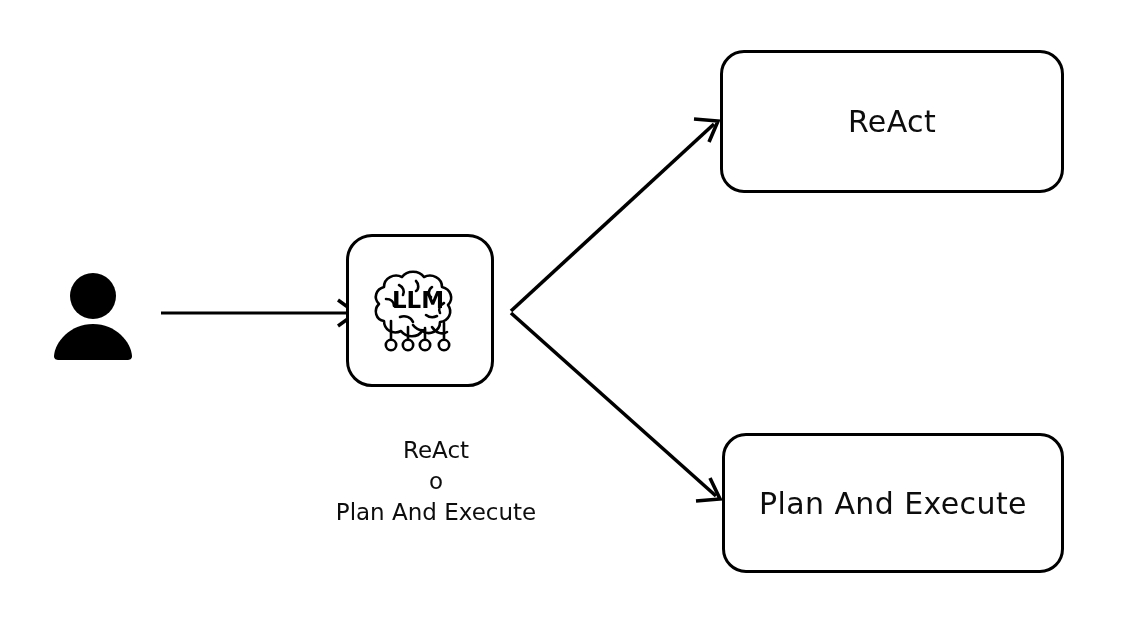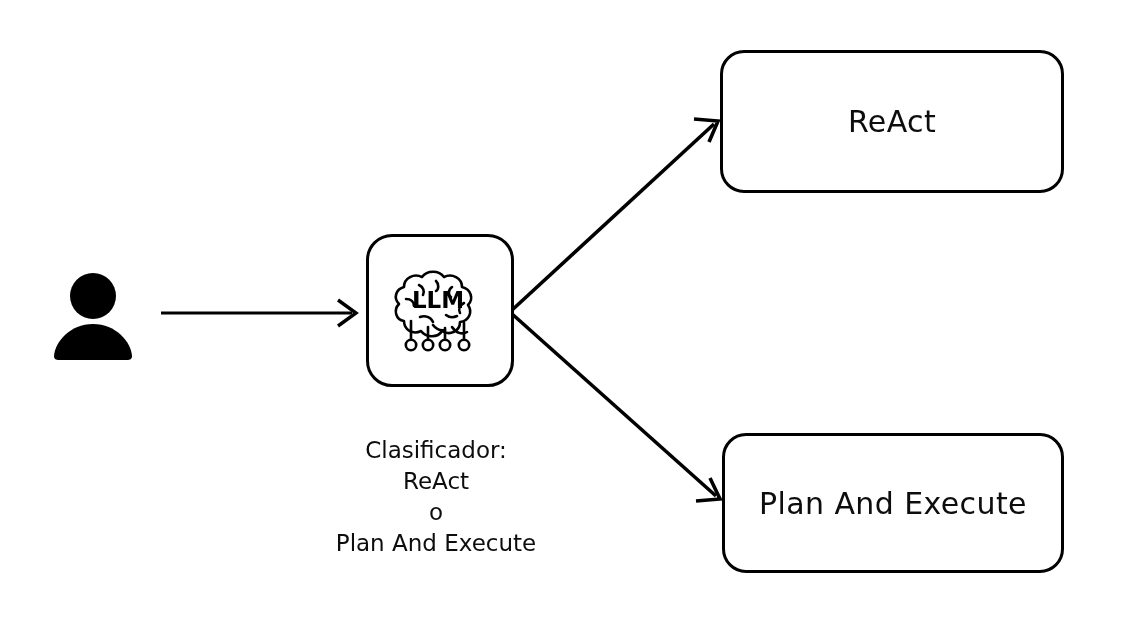--- a/index.html
+++ b/index.html
@@ -49,21 +49,21 @@
     width: 344px;
     height: 143px;
   }
   #plan-box {
     left: 722px;
     top: 433px;
     width: 342px;
     height: 140px;
   }
   #llm-box {
-    left: 366px;
+    left: 346px;
     top: 234px;
     width: 148px;
     height: 153px;
     border-radius: 26px;
   }
   #user-icon {
     position: absolute;
     left: 52px;
     top: 270px;
     width: 82px;
@@ -144,21 +144,20 @@
         <circle cx="21" cy="80" r="5.2"></circle>
         <circle cx="38" cy="80" r="5.2"></circle>
         <circle cx="55" cy="80" r="5.2"></circle>
         <circle cx="74" cy="80" r="5.2"></circle>
       </g>
       <text x="48" y="43" text-anchor="middle" font-family="DejaVu Sans, sans-serif" font-size="23" font-weight="bold" fill="#000000">LLM</text>
     </svg>
   </div>
 
   <div id="caption">
-    <span class="caption-line">Clasificador:</span>
     <span class="caption-line">ReAct</span>
     <span class="caption-line">o</span>
     <span class="caption-line">Plan And Execute</span>
   </div>
 
   <div class="node-box" id="react-box">
     <span class="node-label">ReAct</span>
   </div>
 
   <div class="node-box" id="plan-box">

